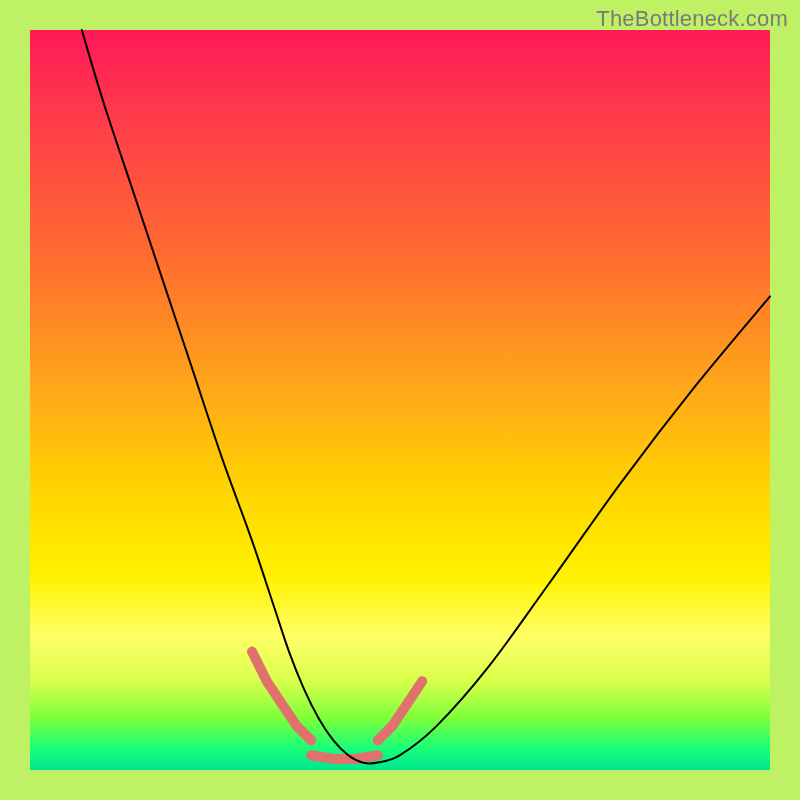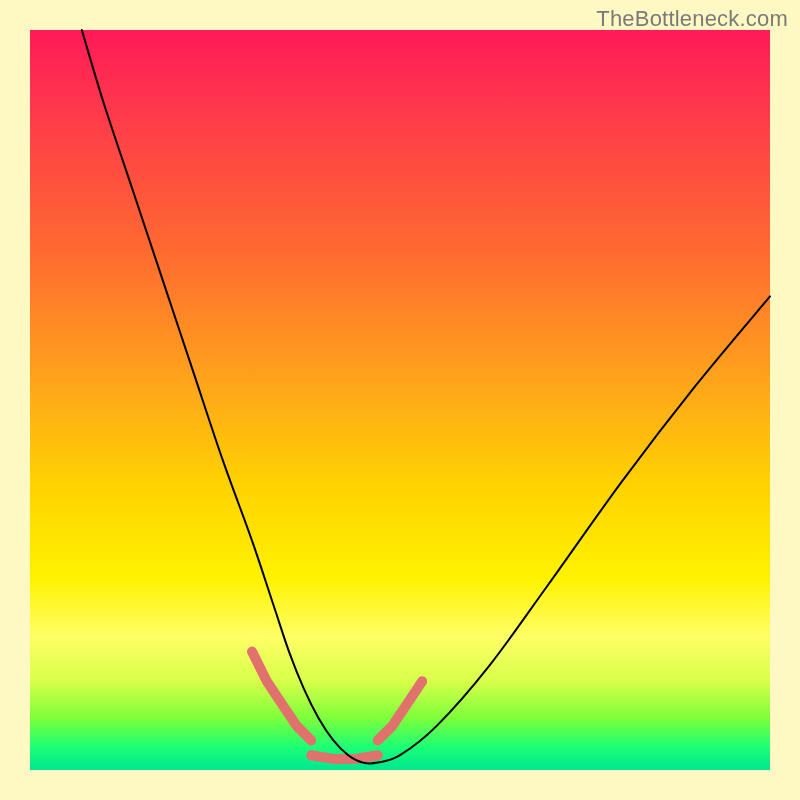--- a/index.html
+++ b/index.html
@@ -8,21 +8,21 @@
     width: 800px;
     height: 800px;
     background: #000;
     overflow: hidden;
     font-family: Arial, Helvetica, sans-serif;
   }
   .frame {
     position: relative;
     width: 800px;
     height: 800px;
-    background: #fef9c3;
+    background: #bef264;
   }
   .plot-area {
     position: absolute;
     left: 30px;
     top: 30px;
     width: 740px;
     height: 740px;
     
     background: linear-gradient(
       to bottom,

